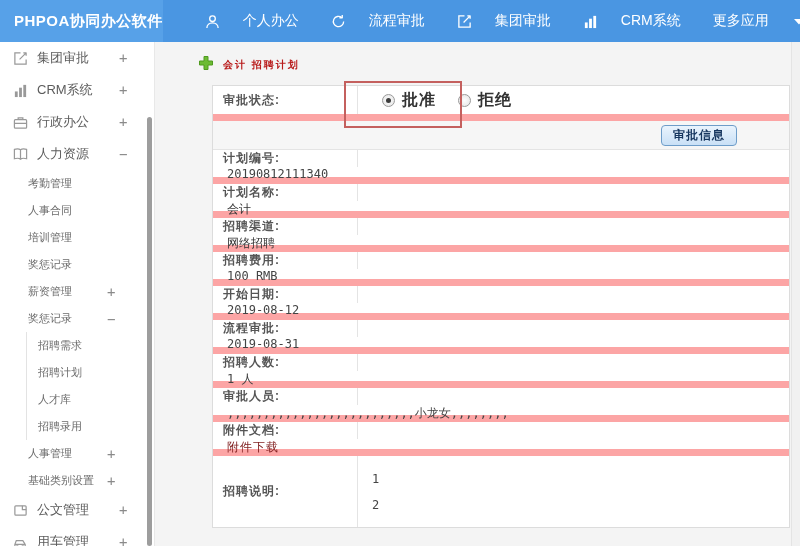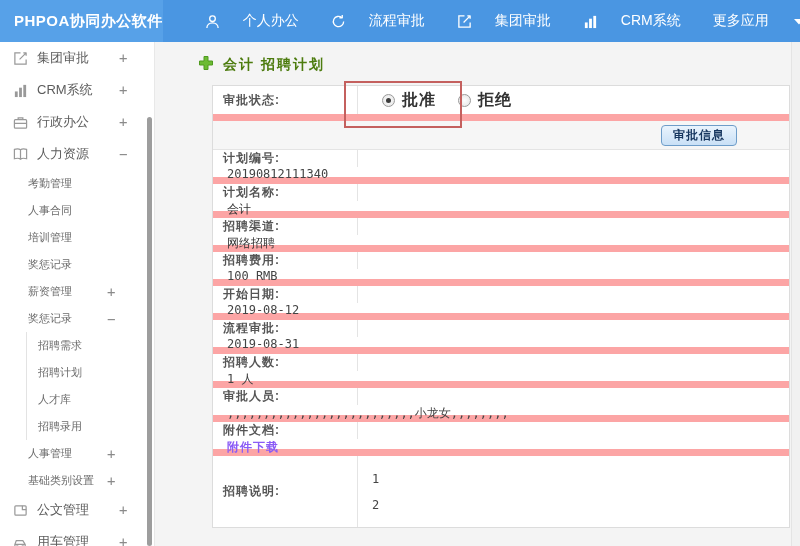--- a/index.html
+++ b/index.html
@@ -41,21 +41,21 @@
     background:#9d9d9d; border-radius:3px; }
 
   
   .main { position:absolute; left:156px; top:42px; width:644px; height:504px;
     background:#f4f4f4; }
   .right-scroll { position:absolute; right:0; top:0; width:9px; height:504px;
     background:#f1f1f1; border-left:1px solid #e4e4e4; }
 
   .crumb { position:absolute; left:42px; top:13px; display:flex;
     align-items:center; gap:9px; }
-  .crumb-title { font-size:14px; font-weight:bold; color:#4d7c0f;
+  .crumb-title { font-size:10px; font-weight:bold; color:#b91c1c;
     letter-spacing:2px; }
 
   .panel { position:absolute; left:56px; top:43px; width:578px;
     background:#fff; border:1px solid #dcdcdc; }
   .p-row { display:flex; border-bottom:7px solid #fca5a5; position:relative; }
   .p-row:last-child { border-bottom:none; }
   .p-label { width:145px; border-right:1px solid #e4e4e4; padding-left:10px;
     display:flex; align-items:center; font-size:12px; color:#555;
     font-weight:600; letter-spacing:1px; flex-shrink:0; }
   .p-value { padding-left:14px; display:flex; align-items:center;
@@ -79,21 +79,21 @@
   .radio-opt { display:flex; align-items:center; gap:7px; cursor:pointer; }
   .radio { width:13px; height:13px; border-radius:50%; border:1px solid #9a9a9a;
     background:radial-gradient(#fdfdfd,#e3e3e3); position:relative; }
   .radio.checked::after { content:""; position:absolute; left:3px; top:3px;
     width:5px; height:5px; border-radius:50%; background:#3c3c3c; }
   .radio-label { font-size:16px; color:#333; font-weight:600; letter-spacing:1px; }
 
   .red-box { position:absolute; left:131px; top:-5px; width:118px; height:47px;
     border:2px solid #c4605e; pointer-events:none; z-index:5; }
 
-  .link { color:#8b5cf6; font-weight:700; cursor:pointer; letter-spacing:1px; }
+  .link { color:#7f1d1d; font-weight:400; cursor:pointer; letter-spacing:1px; }
 </style>
 </head>
 <body>
 
 <div class="topbar">
   <div class="logo">PHPOA协同办公软件</div>
   <div class="hamburger">
       <i></i>
       <i></i>
       <i></i>

